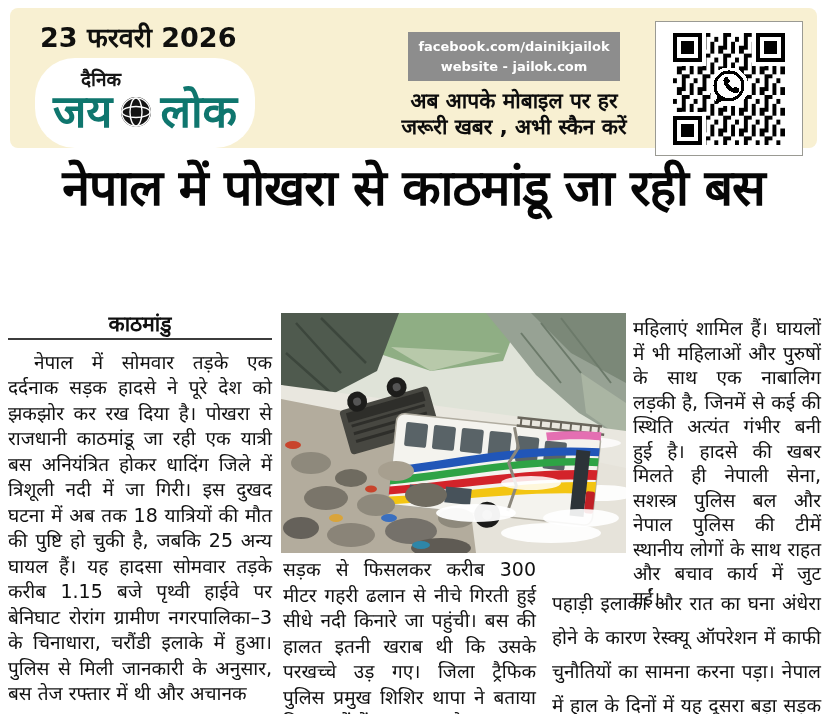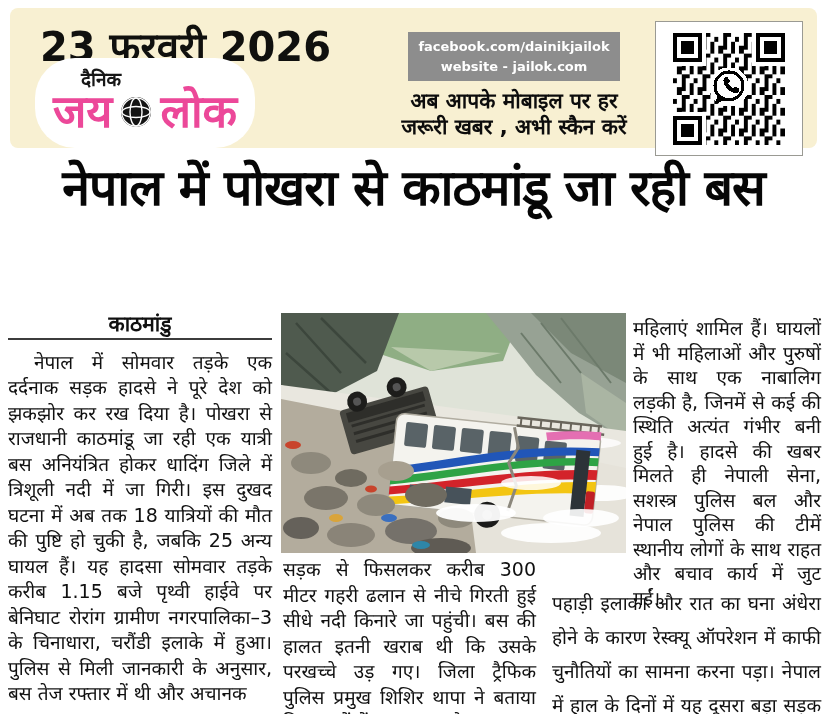--- a/index.html
+++ b/index.html
@@ -6,35 +6,35 @@
   .page{
     position:relative;width:827px;height:714px;overflow:hidden;background:#fff;
     font-family:"DejaVu Sans","Liberation Sans",sans-serif;color:#141414;
   }
   
   .masthead{
     position:absolute;left:10px;top:8px;width:807px;height:140px;
     background:#f8f0d2;border-radius:8px;
   }
   .date-box{
-    position:absolute;left:30px;top:10px;font-size:40px;font-weight:800;color:#10100e;
+    position:absolute;left:30px;top:10px;font-size:27px;font-weight:800;color:#10100e;
     letter-spacing:0px;
   }
   .logo-pill{
     position:absolute;left:25px;top:50px;width:220px;height:90px;background:#fff;
     border-radius:40px;
   }
   .logo-small{
     position:absolute;left:46px;top:8px;font-size:19px;font-weight:700;color:#171717;
   }
   .logo-row{
     position:absolute;left:0;top:28px;width:100%;display:flex;align-items:center;
     justify-content:center;gap:7px;
   }
-  .logo-word{font-size:45px;font-weight:800;color:#ec4899;line-height:52px;}
+  .logo-word{font-size:45px;font-weight:800;color:#0f766e;line-height:52px;}
   .social-box{
     position:absolute;left:398px;top:24px;width:212px;height:49px;background:#8d8d8d;
     display:flex;flex-direction:column;align-items:center;justify-content:center;
   }
   .social-box div{color:#fff;font-size:13px;font-weight:700;line-height:20px;}
   .promo{
     position:absolute;left:360px;top:80px;width:288px;text-align:center;
     font-size:21px;font-weight:800;color:#0c0c0c;line-height:26px;
   }
   .qr-box{

